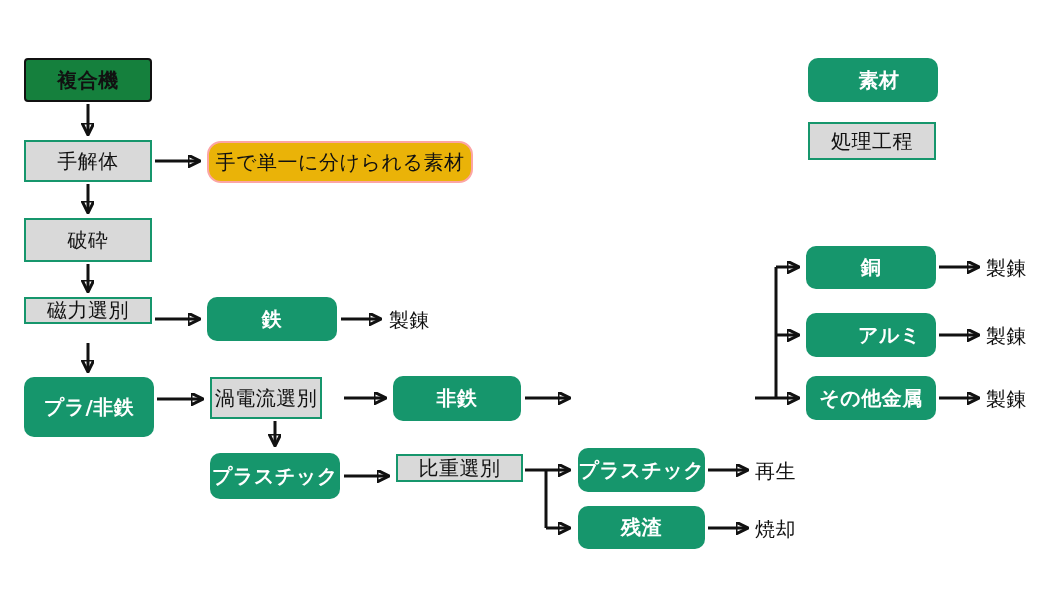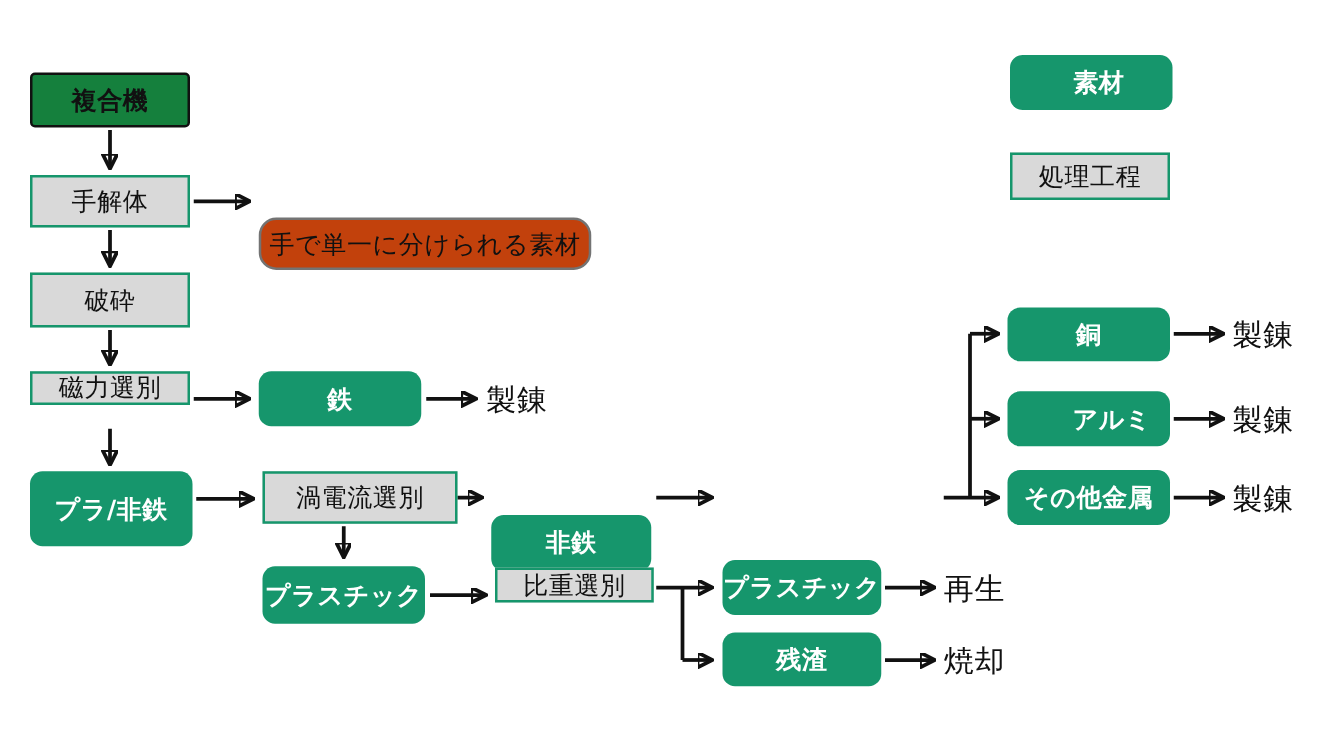--- a/index.html
+++ b/index.html
@@ -31,31 +31,30 @@
     font-weight:500;
   }
   .white-black-box{
     background:#15803d;
     color:#111111;
     border:2.5px solid #111111;
     border-radius:4px;
     font-weight:bold;
   }
   .white-green-box{
-    background:#c2410c;
+    background:#eab308;
     color:#111111;
-    border:2px solid #737373;
+    border:2px solid #fca5a5;
     border-radius:14px;
     font-weight:500;
-    margin-top:33px;
   }
   .flow-label{
     position:absolute;
     transform:translateY(-50%);
-    font-size:24px;
+    font-size:20px;
     font-weight:500;
     color:#111111;
     white-space:nowrap;
     letter-spacing:0.5px;
   }
   svg.arrows{position:absolute;left:0;top:0;width:1056px;height:604px;pointer-events:none;}
   svg.arrows line, svg.arrows path{stroke:#111111;stroke-width:3;fill:none;}
 </style>
 </head>
 <body>
@@ -100,35 +99,35 @@
   </svg>
 
   <div class="node white-black-box" style="left:24px;top:58px;width:128px;height:44px;">複合機</div>
   <div class="node gray-box" style="left:24px;top:140px;width:128px;height:42px;">手解体</div>
   <div class="node white-green-box" style="left:207px;top:141px;width:266px;height:42px;">手で単一に分けられる素材</div>
   <div class="node gray-box" style="left:24px;top:218px;width:128px;height:44px;">破砕</div>
   <div class="node gray-box" style="left:24px;top:297px;width:128px;height:27px;">磁力選別</div>
   <div class="node green-box" style="left:207px;top:297px;width:130px;height:44px;">鉄</div>
   <div class="node green-box" style="left:24px;top:377px;width:130px;height:60px;">プラ/非鉄</div>
 
-  <div class="node gray-box" style="left:210px;top:377px;width:156px;height:42px;">渦電流選別</div>
-  <div class="node green-box" style="left:393px;top:376px;width:128px;height:45px;margin-top:36px;">非鉄</div>
+  <div class="node gray-box" style="left:210px;top:377px;width:112px;height:42px;">渦電流選別</div>
+  <div class="node green-box" style="left:393px;top:376px;width:128px;height:45px;">非鉄</div>
 
   <div class="node green-box" style="left:806px;top:246px;width:130px;height:43px;">銅</div>
   <div class="node green-box" style="left:806px;top:313px;width:130px;height:44px;padding-left:37px;">アルミ</div>
   <div class="node green-box" style="left:806px;top:376px;width:130px;height:44px;">その他金属</div>
 
   <div class="node green-box" style="left:210px;top:453px;width:130px;height:46px;">プラスチック</div>
   <div class="node gray-box" style="left:396px;top:454px;width:127px;height:28px;">比重選別</div>
   <div class="node green-box" style="left:578px;top:448px;width:127px;height:44px;">プラスチック</div>
   <div class="node green-box" style="left:578px;top:506px;width:127px;height:43px;">残渣</div>
 
   <div class="flow-label" style="left:389px;top:320px;">製錬</div>
   <div class="flow-label" style="left:986px;top:268px;">製錬</div>
   <div class="flow-label" style="left:986px;top:336px;">製錬</div>
   <div class="flow-label" style="left:986px;top:399px;">製錬</div>
   <div class="flow-label" style="left:755px;top:471px;">再生</div>
   <div class="flow-label" style="left:755px;top:529px;">焼却</div>
 
-  <div class="node green-box" style="left:808px;top:44px;width:130px;height:44px;padding-left:12px;">素材</div>
+  <div class="node green-box" style="left:808px;top:58px;width:130px;height:44px;padding-left:12px;">素材</div>
   <div class="node gray-box" style="left:808px;top:122px;width:128px;height:38px;">処理工程</div>
 
 </div>
 
 </body></html>

